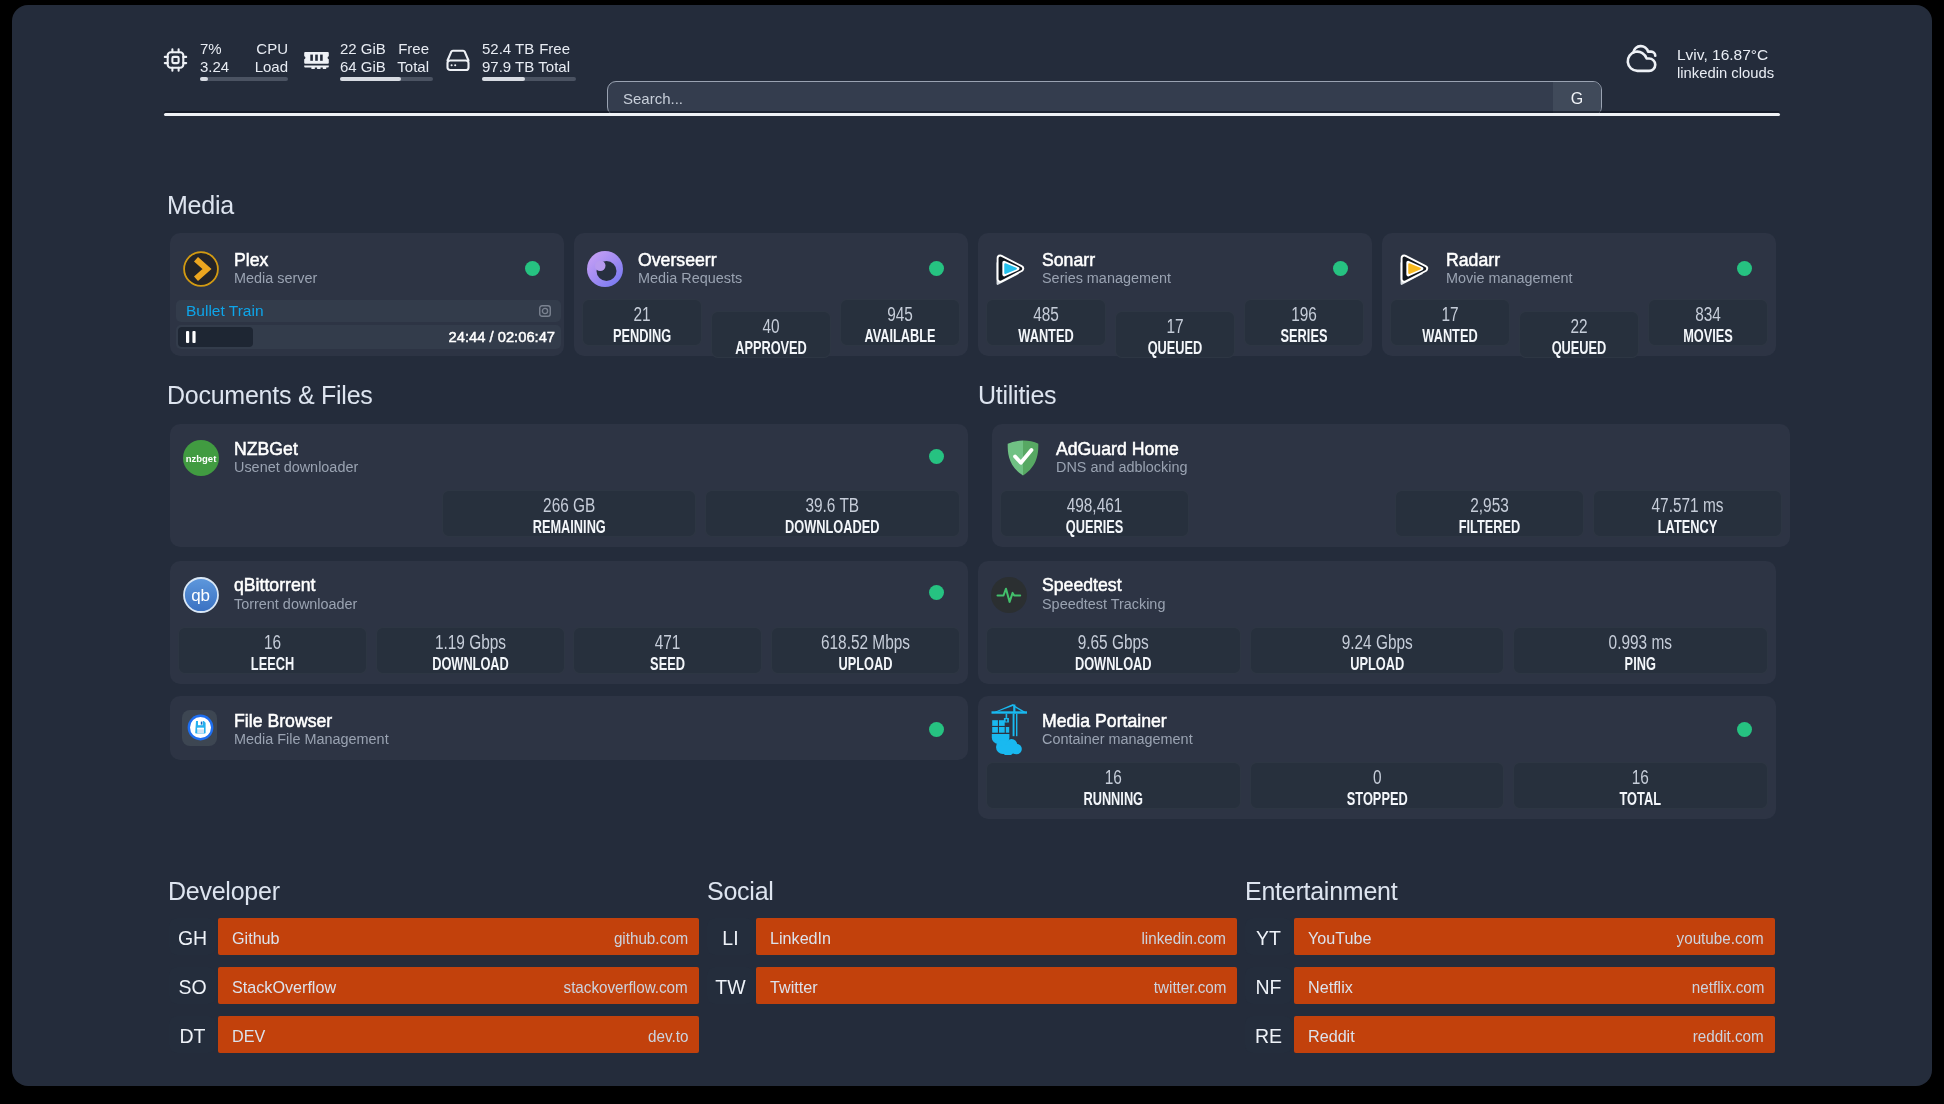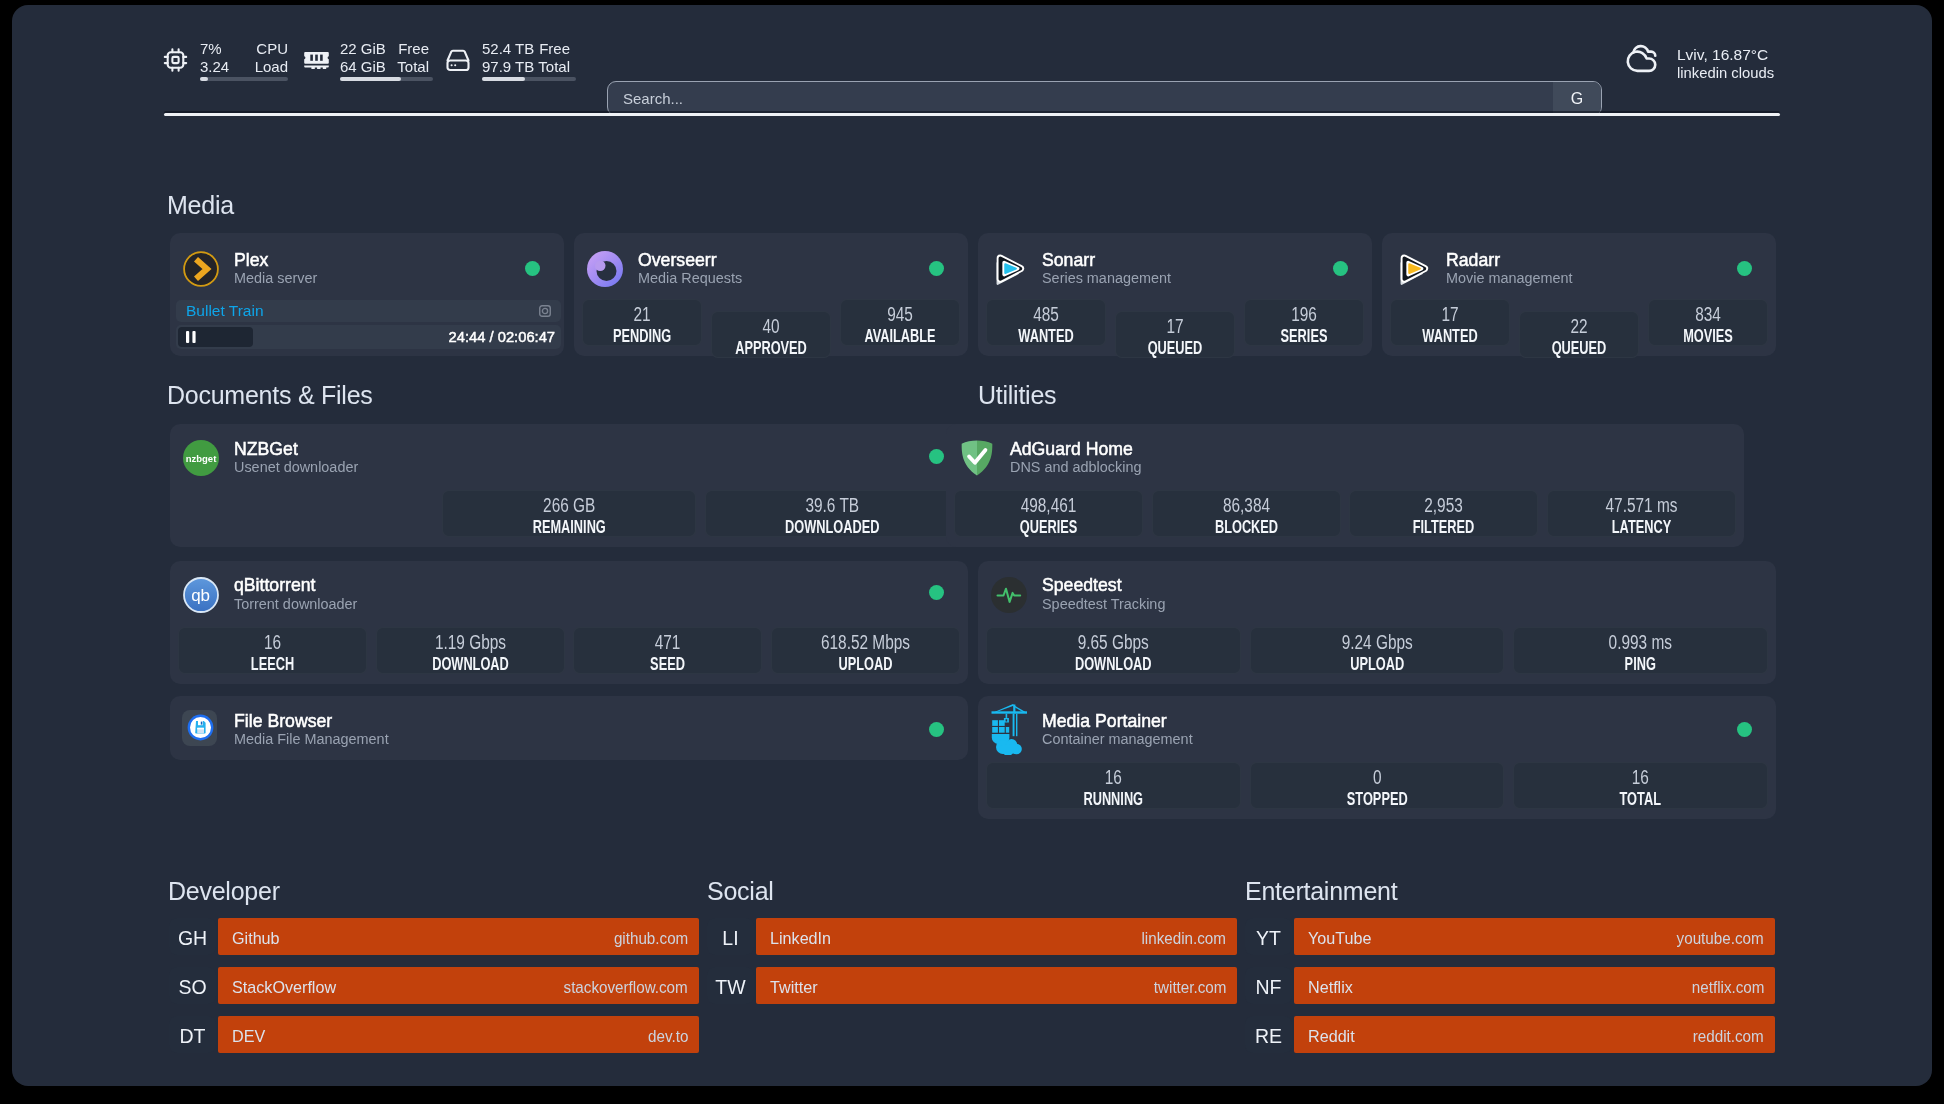--- a/index.html
+++ b/index.html
@@ -303,42 +303,38 @@
       <rect x="11" y="7" width="4.8" height="4.2" fill="#fff"></rect>
       <rect x="13.8" y="7.6" width="1.5" height="3" fill="#1565c0"></rect>
       <rect x="10.2" y="13.8" width="6.8" height="5.4" rx="0.6" fill="#cfe2f3"></rect>
       <rect x="10.2" y="13.8" width="6.8" height="1.6" fill="#fff"></rect>
     </svg>
   <div class="t">File Browser</div>
     <div class="s">Media File Management</div>
     <div class="dot" style="top:25.5px"></div>
 </div>
 
-<div class="card" style="left:946px;top:424px;width:797.5px;height:123px">
+<div class="card" style="left:992px;top:424px;width:797.5px;height:123px">
   <svg class="ic" style="left:12px;top:15px;width:38px;height:38px" viewBox="0 0 36 36">
       <defs>
         <linearGradient id="agg" x1="0" y1="0" x2="1" y2="0">
           <stop offset="0" stop-color="#70c184"></stop>
           <stop offset="0.5" stop-color="#70c184"></stop>
           <stop offset="0.5" stop-color="#57a863"></stop>
           <stop offset="1" stop-color="#57a863"></stop>
         </linearGradient>
       </defs>
       <path d="M18 1.5 C13 1.5 7.5 2.6 3.5 4.5 C3.5 11 3 25 18 34.5 C33 25 32.5 11 32.5 4.5 C28.5 2.6 23 1.5 18 1.5 Z" fill="url(#agg)"></path>
       <path d="M10.5 16.5 L16 22.5 L26 10.5" fill="none" stroke="#fff" stroke-width="3.6" stroke-linecap="round" stroke-linejoin="round"></path>
     </svg>
   <div class="t">AdGuard Home</div>
     <div class="s">DNS and adblocking</div>
   <div class="tile w40">
       <div class="n">498,461</div>
       <div class="l">QUERIES</div>
-    </div>
-  <div class="tile w41">
-      <div class="n">86,384</div>
-      <div class="l">BLOCKED</div>
     </div>
   <div class="tile w42">
       <div class="n">2,953</div>
       <div class="l">FILTERED</div>
     </div>
   <div class="tile w43">
       <div class="n">47.571 ms</div>
       <div class="l">LATENCY</div>
     </div>
 </div>

